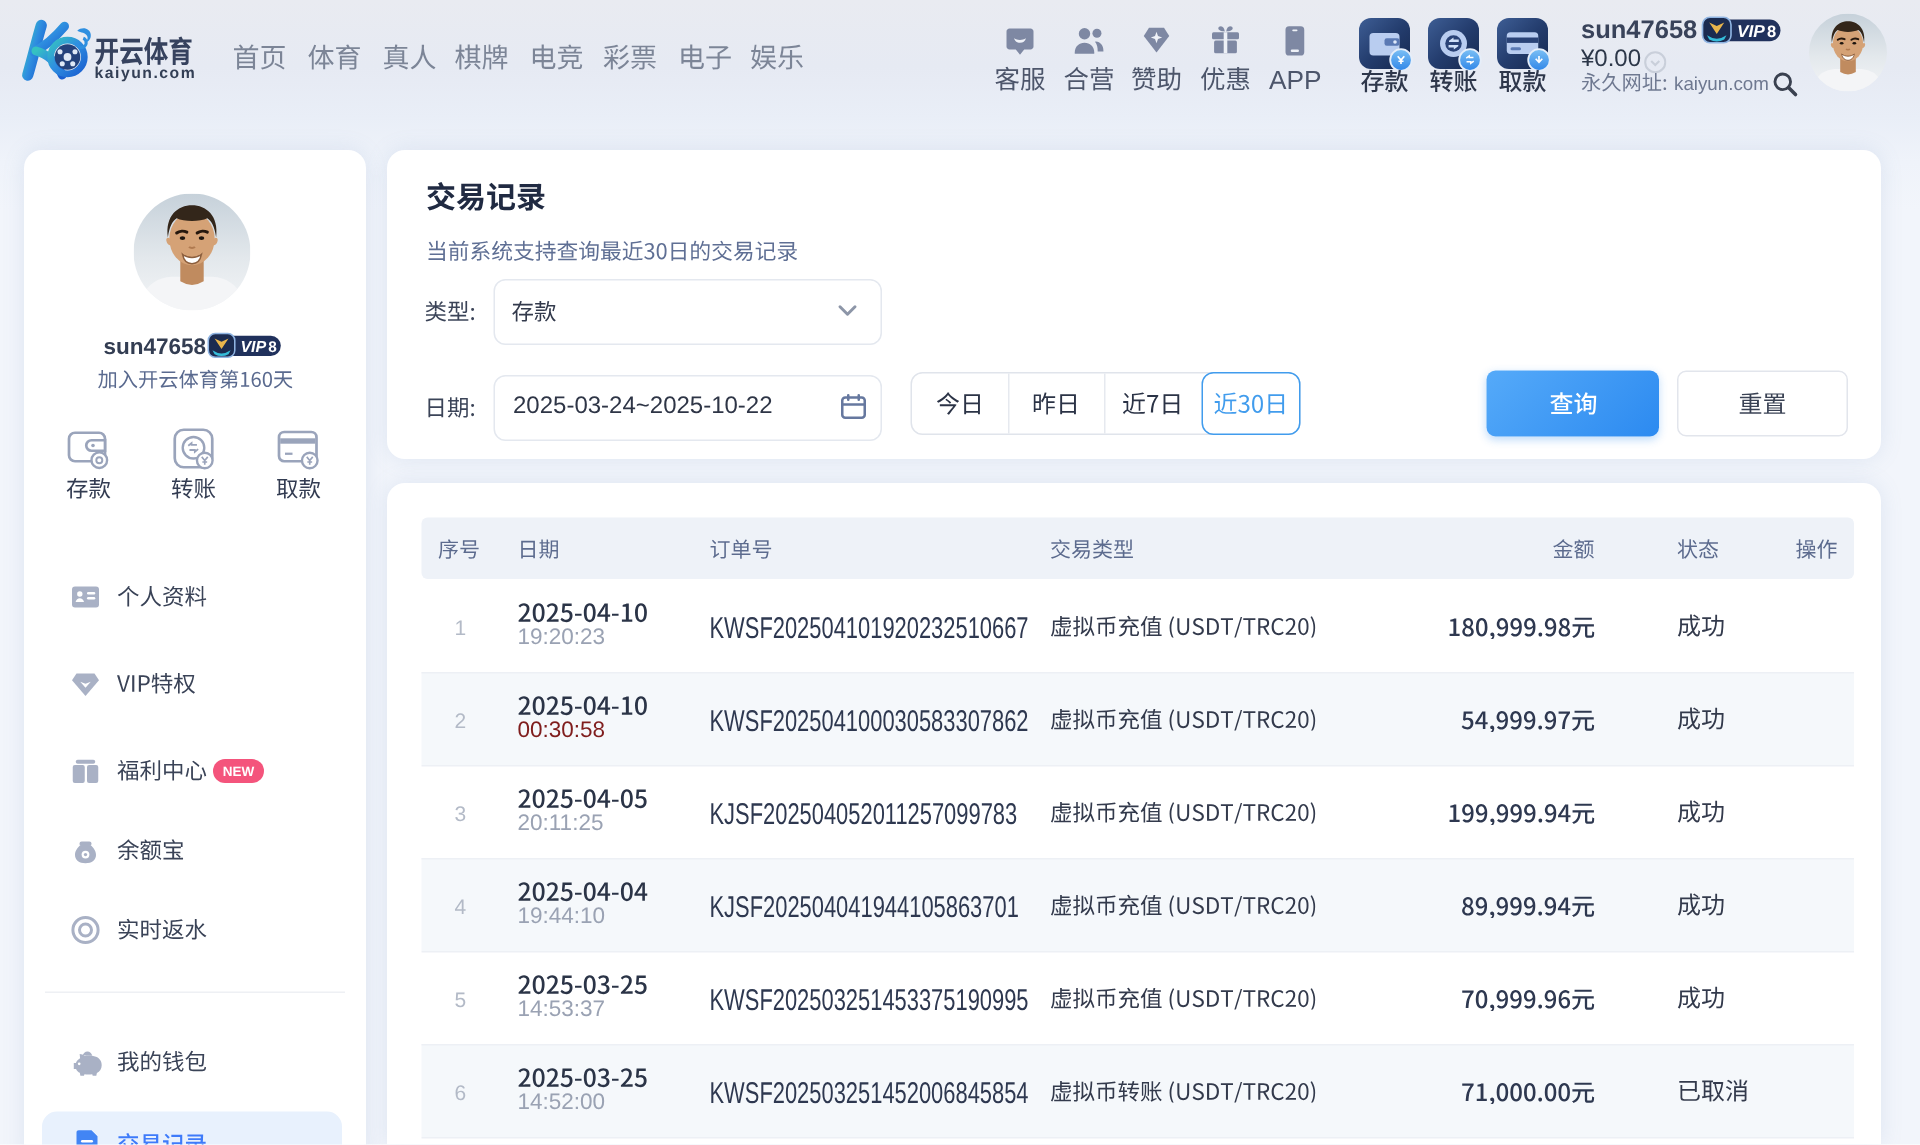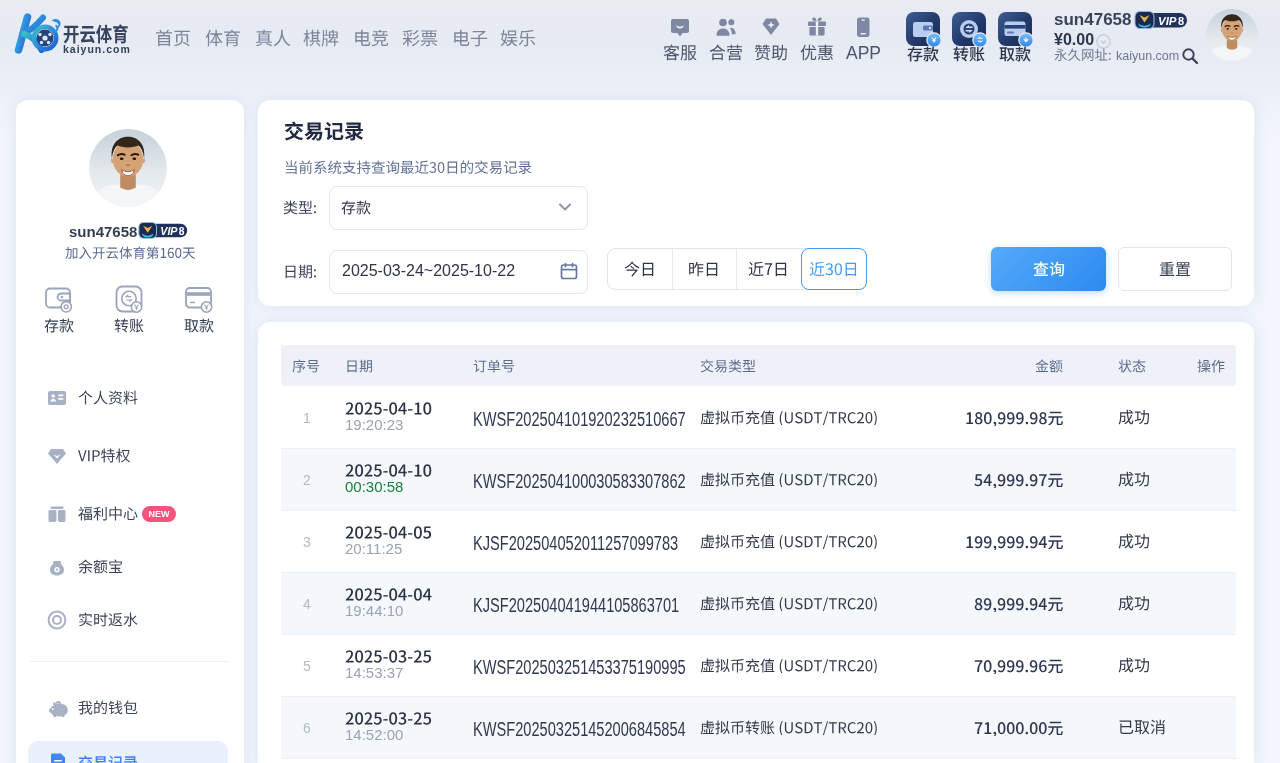--- a/index.html
+++ b/index.html
@@ -196,21 +196,21 @@
   </div>
 <div class="lat" style="left:1054px;top:10px;font-size:17px;font-weight:700;color:#39435a">sun47658</div>
 <div style="position:absolute;left:1133px;top:10px;"><svg width="56" height="20" viewBox="0 0 56 20" style="" fill="none">
       <rect x="9" y="3" width="45" height="14.5" rx="7.2" fill="#20315c"></rect>
       <rect x="2" y="1.5" width="19" height="17" rx="5" fill="#1b2b50" stroke="#8fb4e2" stroke-width="1.1"></rect>
       <path d="M5 13.5q6.5 4.5 13 0l-1.5 2.8q-5 2.7-10 0Z" fill="#35bcd9"></path>
       <path d="M6.5 5l5 7.6 5-7.6-5 2.4Z" fill="#e8b54c"></path>
       <text x="25" y="14.8" font-family="Liberation Sans" font-style="italic" font-weight="700" font-size="11.5" fill="#fff">VIP</text>
       <text x="45" y="14.6" font-family="Liberation Sans" font-weight="700" font-size="11" fill="#fff">8</text>
     </svg></div>
-<div class="lat" style="left:1054px;top:31px;font-size:16px;font-weight:700;color:#2c3749">¥0.00</div>
+<div class="lat" style="left:1054px;top:31px;font-size:16px;font-weight:400;color:#2c3749">¥0.00</div>
 <div style="position:absolute;left:1096px;top:34px;"><svg width="15" height="15" viewBox="0 0 15 15" style="" fill="none">
       <circle cx="7.5" cy="7.5" r="6.7" stroke="#c9cfda" stroke-width="1.4"></circle>
       <path d="M4.8 6.6l2.7 2.7 2.7-2.7" stroke="#c9cfda" stroke-width="1.4" fill="none"></path>
     </svg></div>
 <div style="position:absolute;left:1054px;top:48px;">
     <svg class="zt " style="color:#6e7890;width:57.8px;height:13.5px" viewBox="0 -176 856 200">
       <use href="#g46c38"></use>
       <use href="#g44e45" x="200"></use>
       <use href="#g47f51" x="400"></use>
       <use href="#g45740" x="600"></use>
@@ -644,21 +644,21 @@
       <use href="#g532" x="228"></use>
       <use href="#g535" x="342"></use>
       <use href="#g52d" x="456"></use>
       <use href="#g530" x="527"></use>
       <use href="#g534" x="641"></use>
       <use href="#g52d" x="755"></use>
       <use href="#g531" x="827"></use>
       <use href="#g530" x="941"></use>
     </svg>
   </div>
-<div class="lat" style="left:345px;top:478px;font-size:15px;color:#15803d">00:30:58</div>
+<div class="lat" style="left:345px;top:478px;font-size:15px;color:#7f1d1d">00:30:58</div>
 <div class="lat" style="left:473px;top:470px;font-size:20px;color:#2e3850;transform:scaleX(0.73);transform-origin:left top">KWSF202504100030583307862</div>
 <div style="position:absolute;left:700px;top:472px;">
     <svg class="zt " style="color:#333a4c;width:178.2px;height:15px" viewBox="0 -176 2376 200">
       <use href="#g4865a"></use>
       <use href="#g462df" x="200"></use>
       <use href="#g45e01" x="400"></use>
       <use href="#g45145" x="600"></use>
       <use href="#g4503c" x="800"></use>
       <use href="#g428" x="1045"></use>
       <use href="#g455" x="1112"></use>

